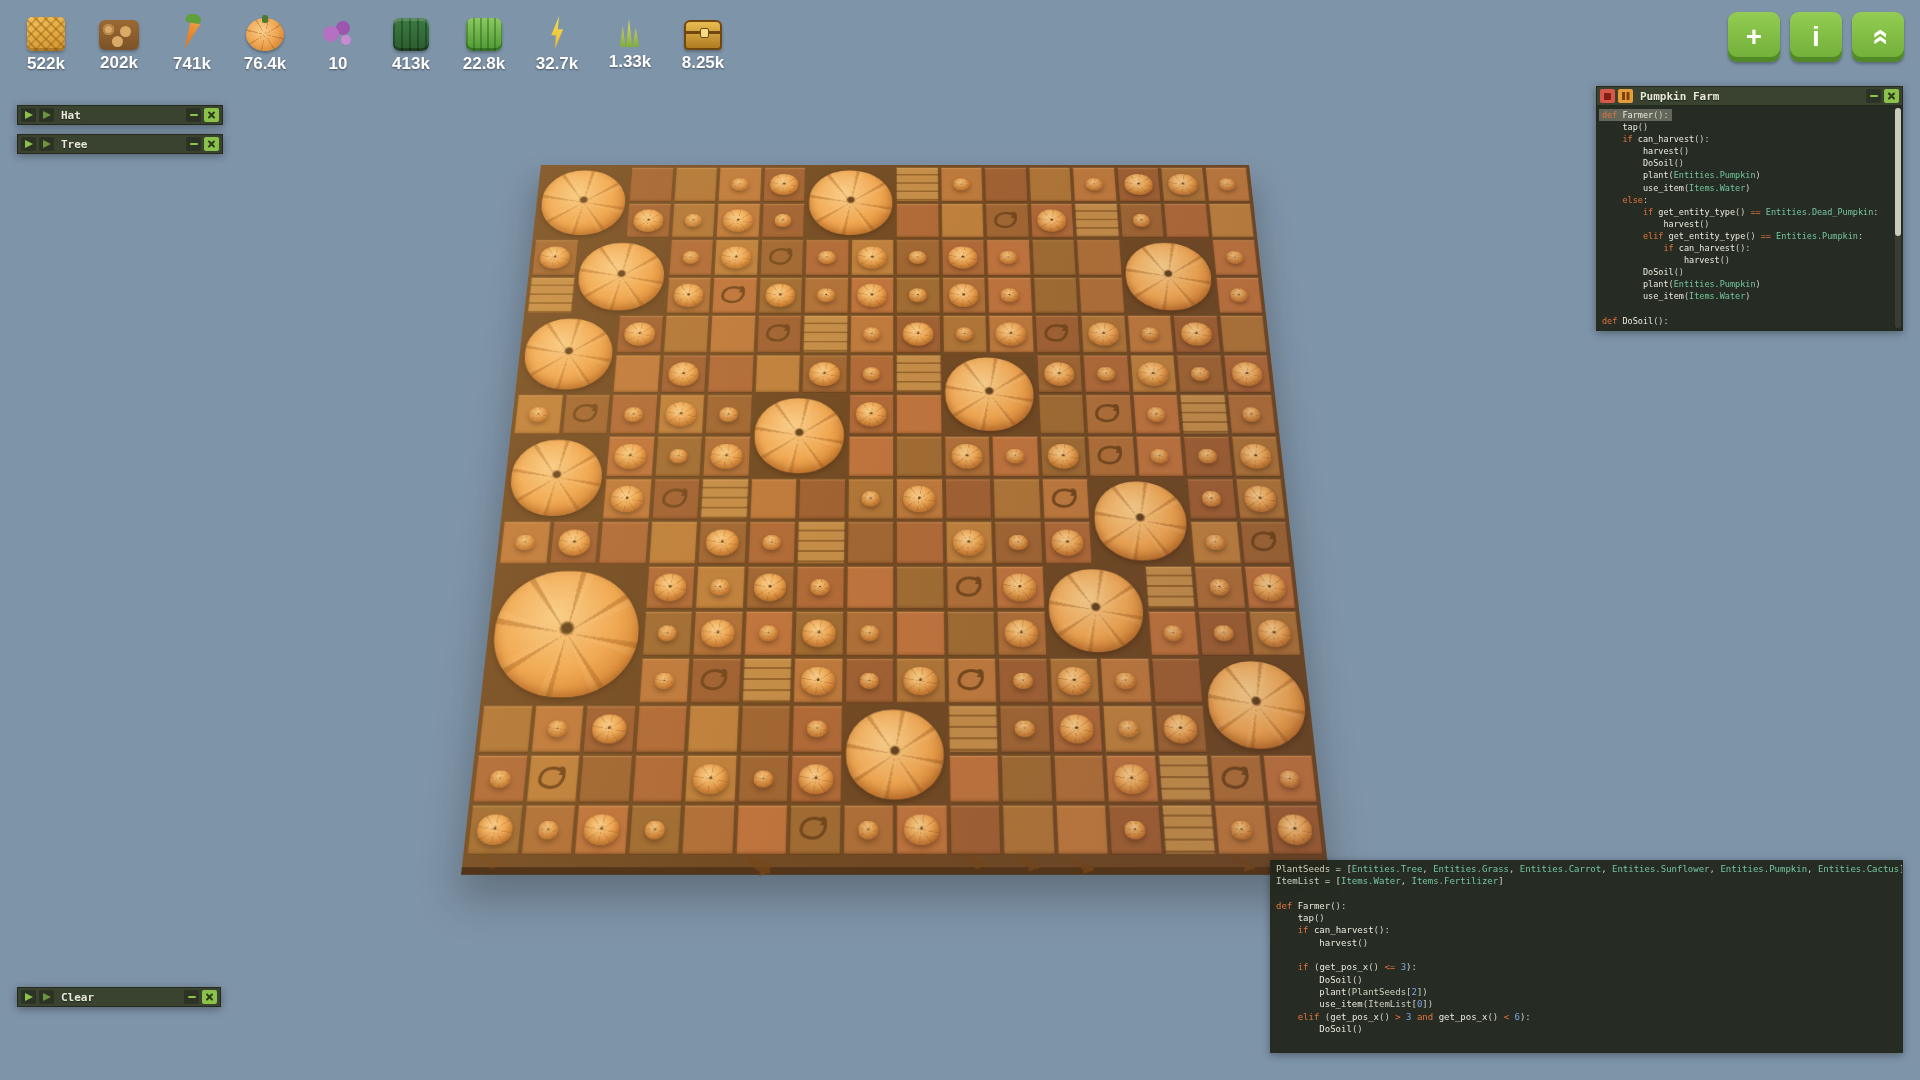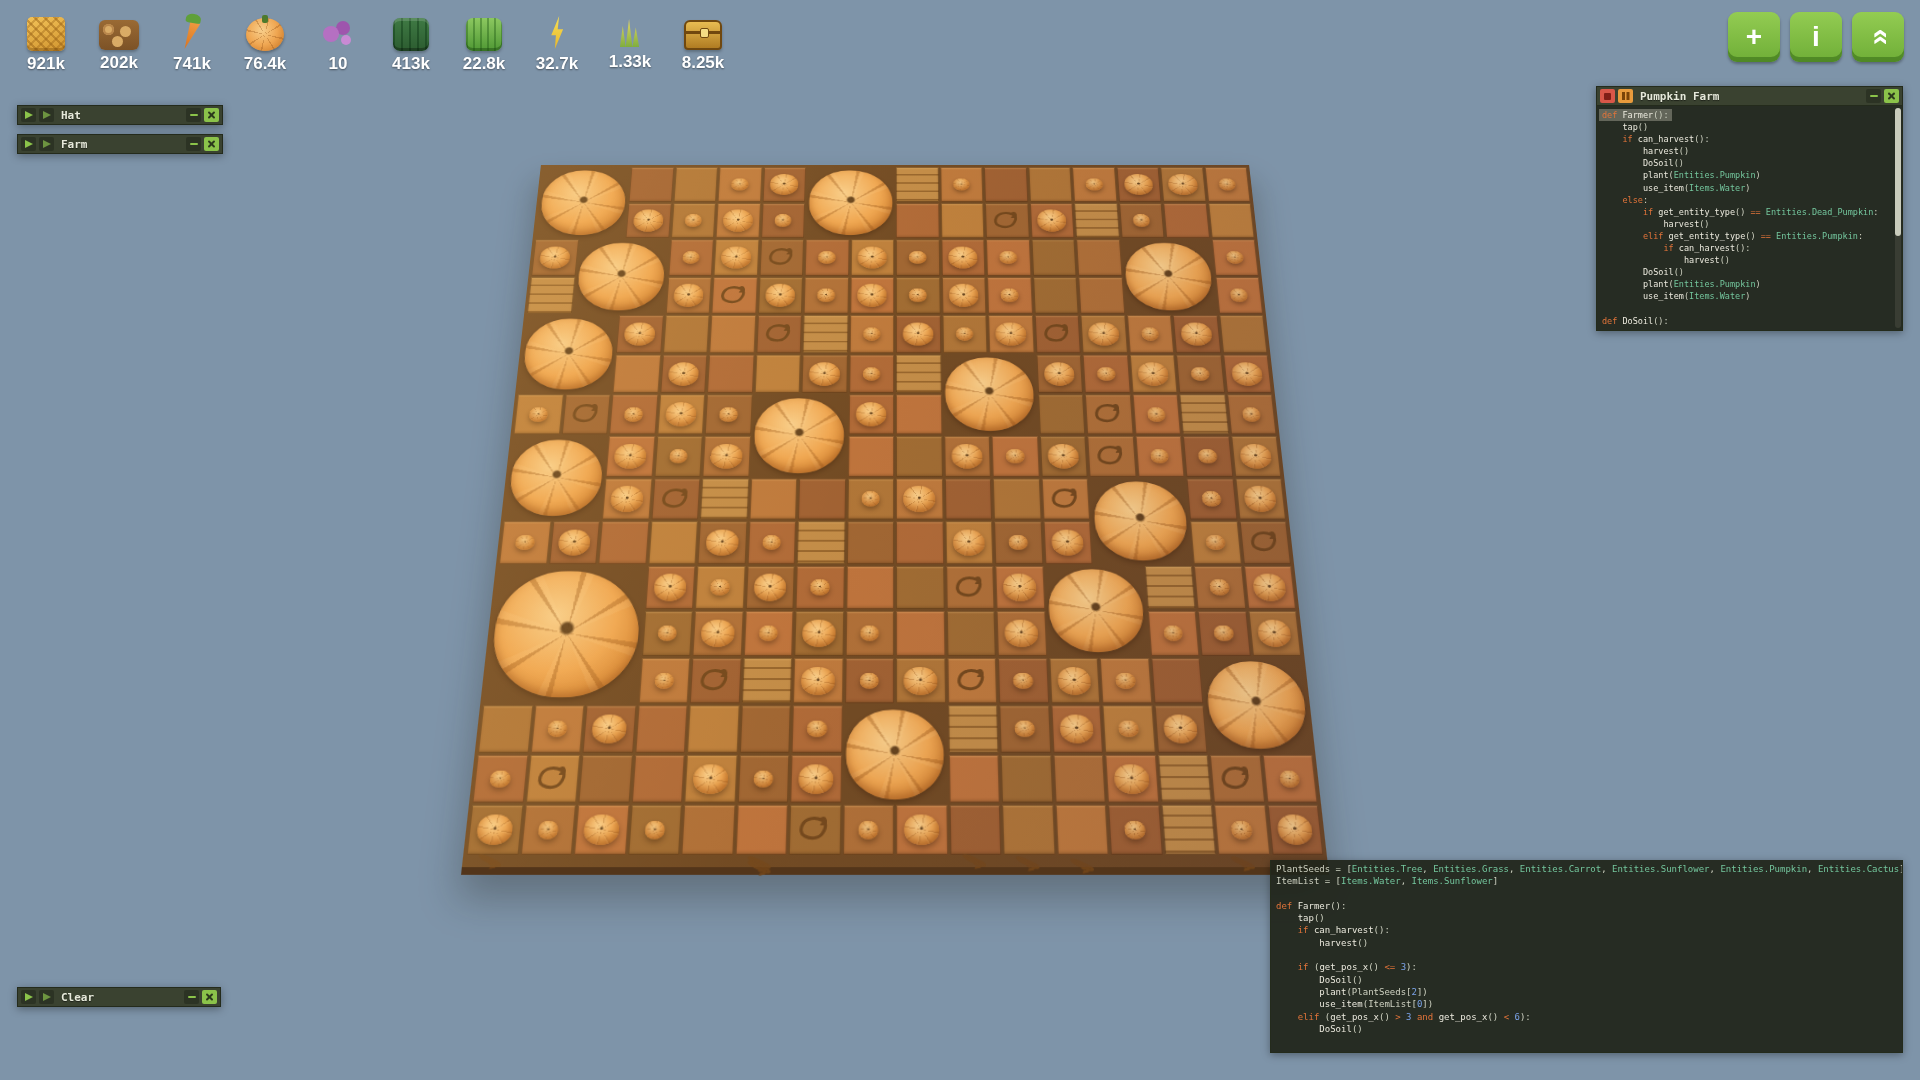--- a/index.html
+++ b/index.html
@@ -780,21 +780,21 @@
       </div>
       <div class="big" style="grid-area: 14 / 8 / span 2 / span 2;">
         <div class="pk pk-big"></div>
       </div>
     </div>
 </div>
 
 <div id="resource-bar">
     <div class="res">
       <div class="ricon ic-hay"></div>
-      <div class="rcount">921k</div>
+      <div class="rcount">522k</div>
     </div>
     <div class="res">
       <div class="ricon ic-wood"></div>
       <div class="rcount">202k</div>
     </div>
     <div class="res">
       <div class="ricon ic-carrot"></div>
       <div class="rcount">741k</div>
     </div>
     <div class="res">
@@ -850,21 +850,21 @@
 </div>
 
 <div class="win" style="left:17px;top:134px;width:206px;">
   <div class="titlebar">
     <span class="tbtn play">
         <span class="tri"></span>
       </span>
     <span class="tbtn play step">
         <span class="tri"></span>
       </span>
-    <span class="title">Farm</span>
+    <span class="title">Tree</span>
     <span class="tbtn min"></span>
     <span class="tbtn close"></span>
   </div>
 </div>
 
 <div class="win" style="left:17px;top:987px;width:204px;">
   <div class="titlebar">
     <span class="tbtn play">
         <span class="tri"></span>
       </span>
@@ -909,21 +909,21 @@
     <div class="scrollbar">
         <div class="thumb"></div>
       </div>
   </div>
 </div>
 
 <div class="win" style="left:1270px;top:860px;width:633px;">
   <div class="win-body" style="height:193px;">
     <div class="code code-md">
         <div class="cl">PlantSeeds = [<span class="tk-ent">Entities.Tree</span>, <span class="tk-ent">Entities.Grass</span>, <span class="tk-ent">Entities.Carrot</span>, <span class="tk-ent">Entities.Sunflower</span>, <span class="tk-ent">Entities.Pumpkin</span>, <span class="tk-ent">Entities.Cactus</span>]</div>
-        <div class="cl">ItemList = [<span class="tk-ent">Items.Water</span>, <span class="tk-ent">Items.Sunflower</span>]</div>
+        <div class="cl">ItemList = [<span class="tk-ent">Items.Water</span>, <span class="tk-ent">Items.Fertilizer</span>]</div>
         <div class="cl">&nbsp;</div>
         <div class="cl"><span class="tk-kw">def</span> <span class="tk-fn">Farmer</span>():</div>
         <div class="cl">    <span class="tk-fn">tap</span>()</div>
         <div class="cl">    <span class="tk-kw">if</span> <span class="tk-fn">can_harvest</span>():</div>
         <div class="cl">        <span class="tk-fn">harvest</span>()</div>
         <div class="cl">&nbsp;</div>
         <div class="cl">    <span class="tk-kw">if</span> (<span class="tk-fn">get_pos_x</span>() <span class="tk-op">&lt;=</span> <span class="tk-num">3</span>):</div>
         <div class="cl">        <span class="tk-fn">DoSoil</span>()</div>
         <div class="cl">        <span class="tk-fn">plant</span>(PlantSeeds[<span class="tk-num">2</span>])</div>
         <div class="cl">        <span class="tk-fn">use_item</span>(ItemList[<span class="tk-num">0</span>])</div>

